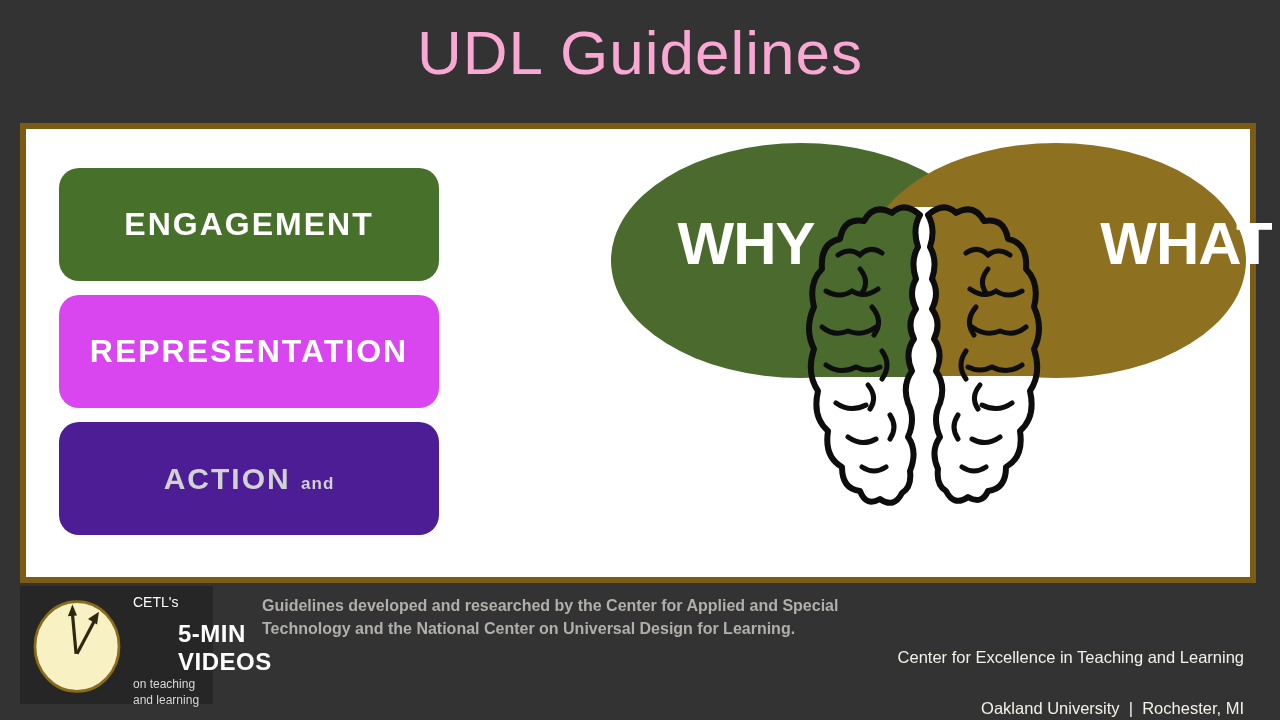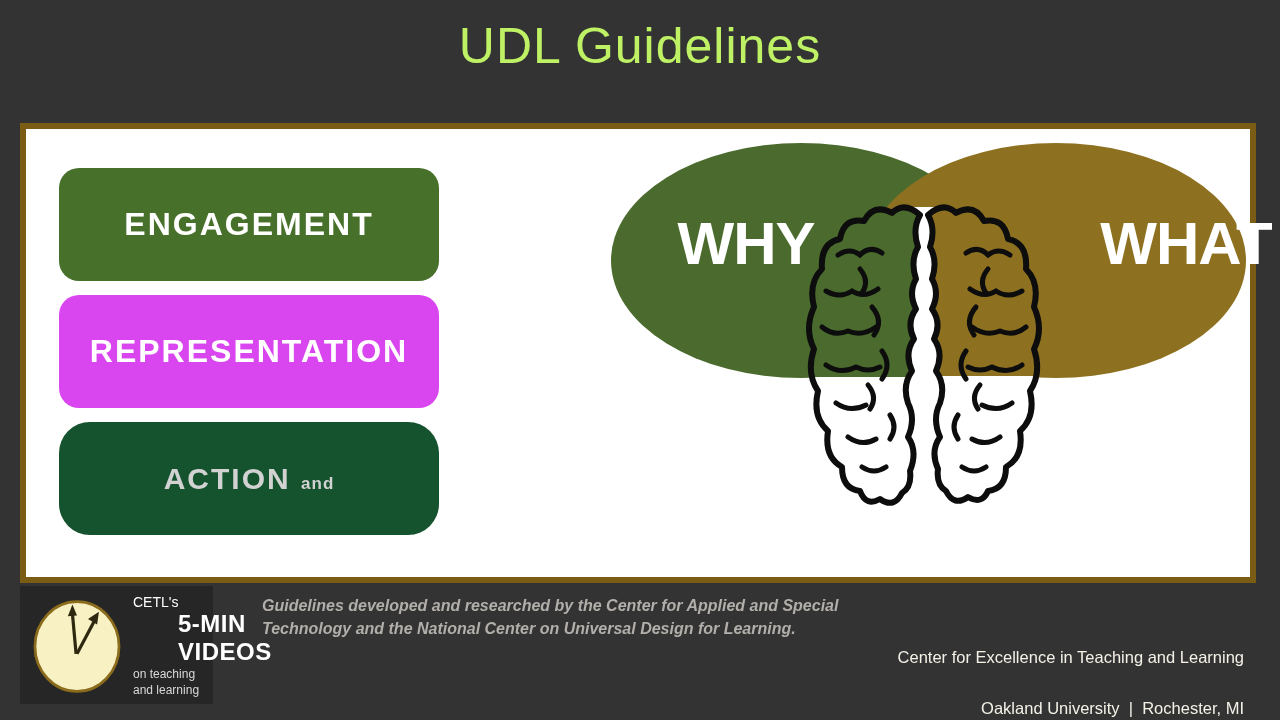--- a/index.html
+++ b/index.html
@@ -14,22 +14,22 @@
     overflow: hidden;
     margin: 0 auto;
   }
 
   
   .slide-title {
     position: absolute;
     left: 0; top: 16px;
     width: 100%;
     text-align: center;
-    color: #bef264;
-    font-size: 50px;
+    color: #f9a8d4;
+    font-size: 62px;
     font-weight: 400;
     line-height: 1.2;
     letter-spacing: 1px;
   }
 
   
   .panel {
     position: absolute;
     left: 20px; top: 123px;
     width: 1236px; height: 460px;
@@ -50,21 +50,21 @@
     justify-content: center;
     text-align: center;
     color: #ffffff;
     font-weight: bold;
     font-size: 32px;
     letter-spacing: 2px;
     line-height: 1.12;
   }
   .pillar-engagement     { top: 39px;  background: #47702a; }  
   .pillar-representation { top: 166px; background: #d946ef; }
-  .pillar-action         { top: 293px; background: #14532d; color: #d2d2d2; font-size: 30px; border-radius: 31px; }
+  .pillar-action         { top: 293px; background: #4c1d95; color: #d2d2d2; font-size: 30px; }
   .pillar-action .conj   { font-size: 17px; letter-spacing: 1px; font-weight: bold; }
 
   
   .venn-ellipse {
     position: absolute;
     width: 380px; height: 235px;
     border-radius: 50%;
   }
   .venn-why  { left: 585px; top: 14px; background: #4a6b2d; }  
   .venn-what { left: 840px; top: 14px; background: #8e7120; }  
@@ -92,30 +92,29 @@
   .footer { position: absolute; left: 0; top: 583px; width: 1280px; height: 137px; background: #333333; }
 
   .logo-box {
     position: absolute;
     left: 20px; top: 3px;
     width: 193px; height: 118px;
     background: #262626;
   }
   .clock { position: absolute; left: 11px; top: 13px; width: 92px; height: 96px; }
   .logo-text { position: absolute; left: 113px; top: 9px; color: #ffffff; line-height: 1; }
-  .logo-brand { font-size: 14px; margin-bottom: 3px; }
+  .logo-brand { font-size: 14px; margin-bottom: 13px; }
   .logo-big   { font-size: 24px; font-weight: 600; letter-spacing: 0.5px; margin-bottom: 4px; margin-left: 45px; }
   .logo-small { font-size: 12px; color: #d8d8d8; margin-top: 2px; line-height: 1.15; }
 
   .credit {
     position: absolute;
     left: 262px; top: 11px;
     color: #b2afab;
     font-size: 16px;
-    font-style: italic;
     font-weight: 600;
     line-height: 23px;
   }
 
   .org {
     position: absolute;
     right: 36px; top: 35px;
     text-align: right;
     color: #f4f1e7;
     font-size: 16.5px;

